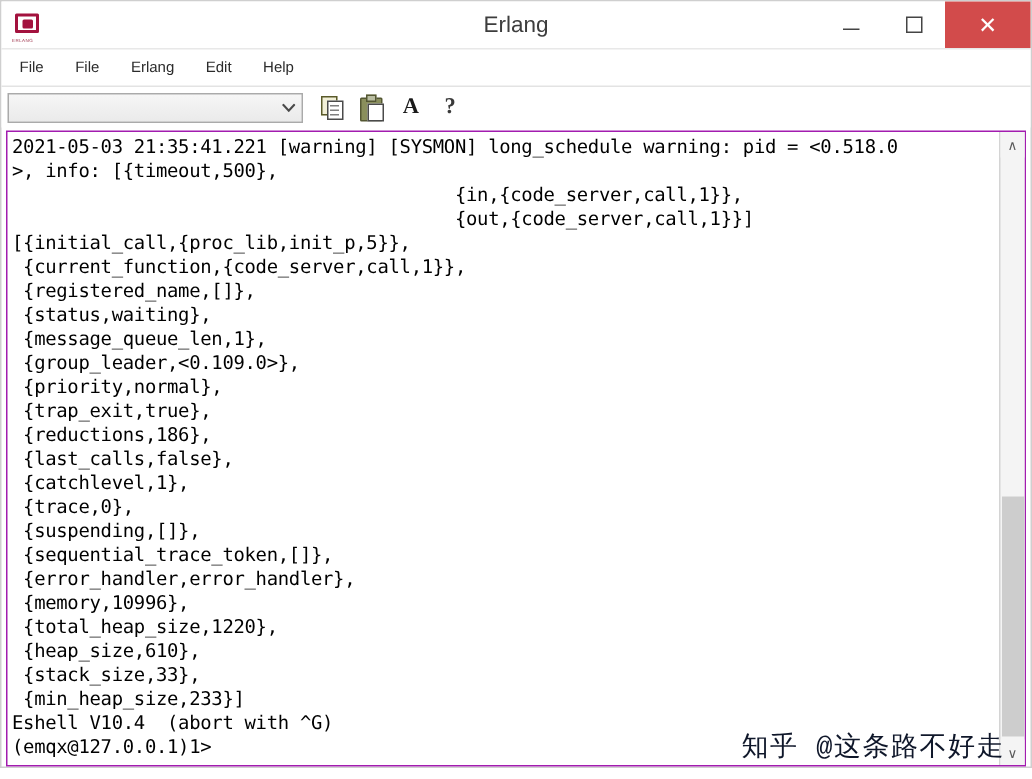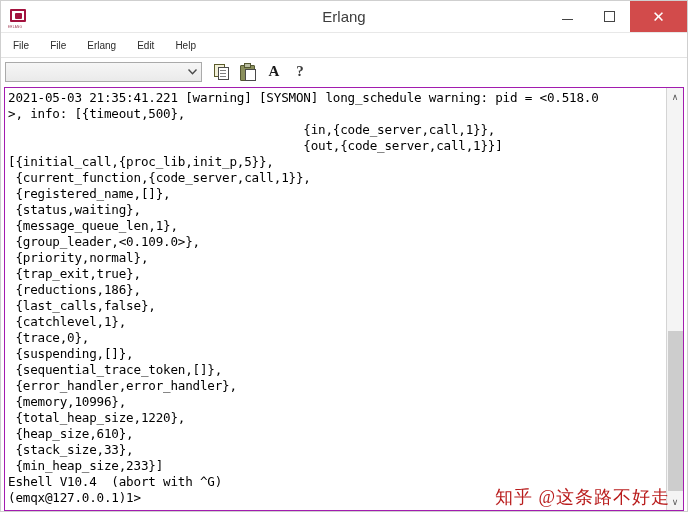--- a/index.html
+++ b/index.html
@@ -320,22 +320,22 @@
     z-index: 5;
     white-space: nowrap;
   }
 
   
   .watermark {
     position: absolute;
     right: 18px;
     bottom: 10px;
     font-size: 18px;
-    color: #b91c1c;
-    font-family: Liberation Serif, serif;
+    color: #0f172a;
+    font-family: Liberation Mono, monospace;
     z-index: 6;
     white-space: nowrap;
     letter-spacing: 1px;
   }
 </style>
 </head>
 <body>
 
 <div class="bg-window">
   <div class="bg-strip">文件  编辑  查看    插入格式  工具  表格工具</div>

